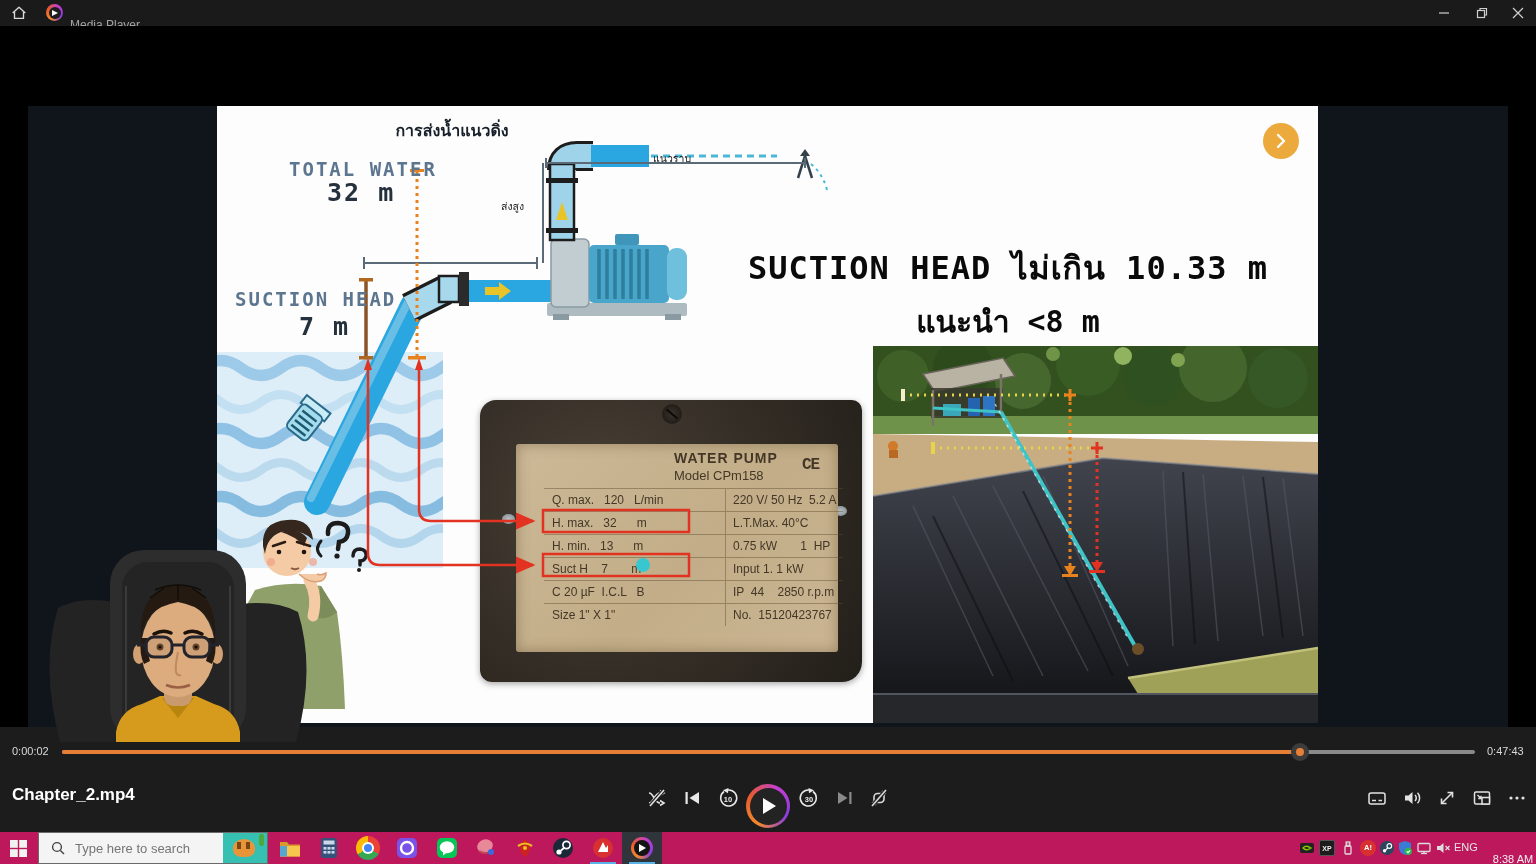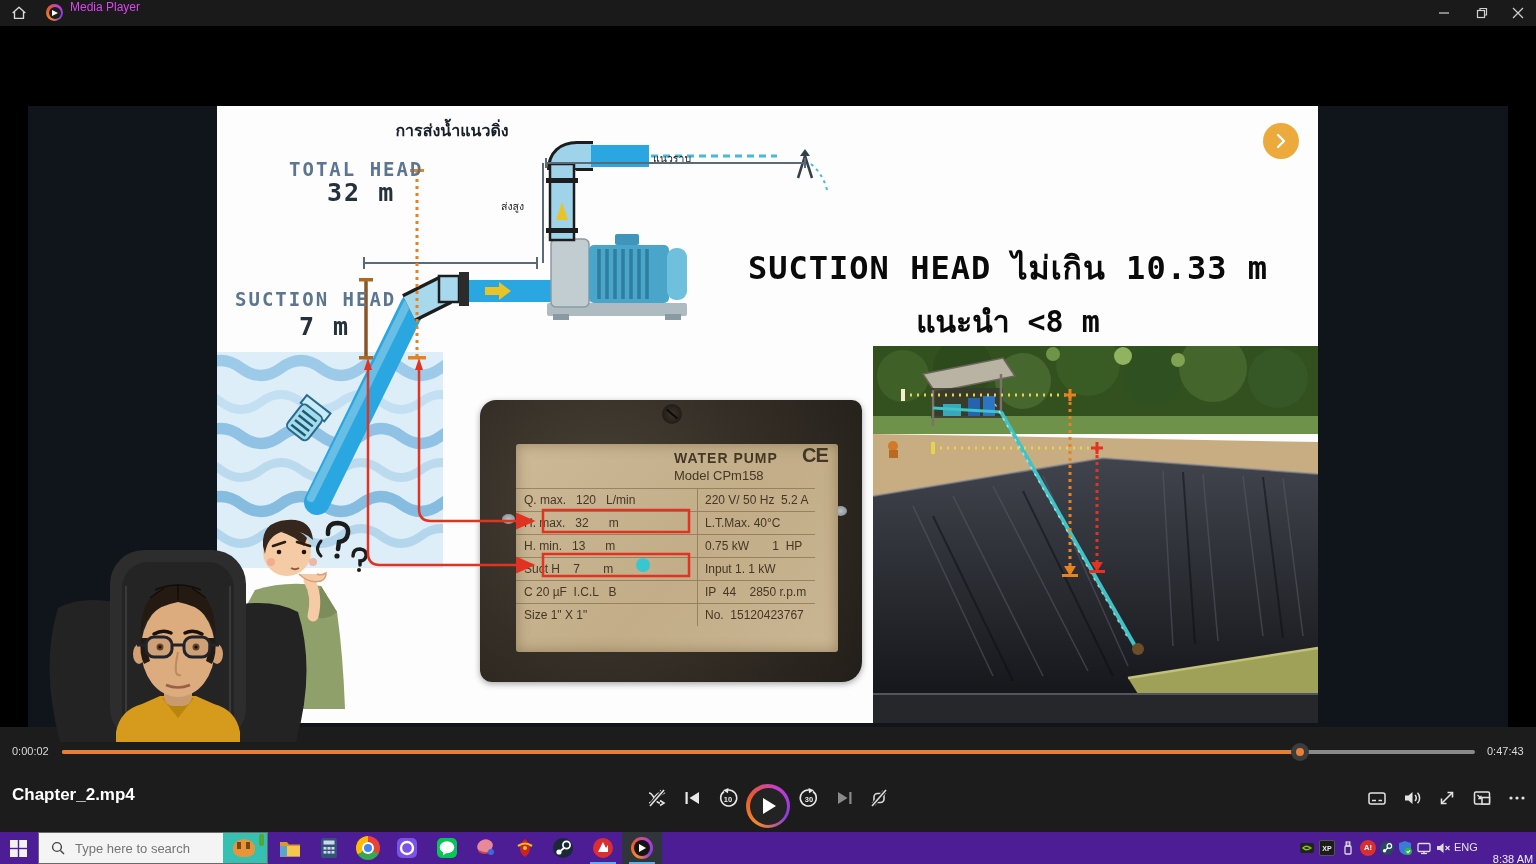--- a/index.html
+++ b/index.html
@@ -4,21 +4,21 @@
 <style>
   html,body{margin:0;padding:0;background:#000;}
   .screen{position:relative;width:1536px;height:864px;overflow:hidden;background:#000;
     font-family:"Liberation Sans",sans-serif;-webkit-font-smoothing:antialiased;}
   .abs{position:absolute;}
 
   
   .titlebar{position:absolute;left:0;top:0;width:1536px;height:26px;background:#1a1a1a;color:#e6e6e6;}
   .titlebar .home{left:10px;top:4px;width:18px;height:18px;}
   .titlebar .logo{left:46px;top:4px;}
-  .titlebar .apptitle{left:70px;top:0;font-size:12px;color:#d946ef;}
+  .titlebar .apptitle{left:70px;top:18px;font-size:12px;color:#a3a3a3;}
   .wbtn{top:0;width:40px;height:26px;display:flex;align-items:center;justify-content:center;color:#cfcfcf;}
   .ring{border-radius:50%;background:conic-gradient(from 210deg,#f28a2c,#e85a30,#c23ed2,#8a3ce0,#f28a2c);display:flex;align-items:center;justify-content:center;}
   .ring .inner{border-radius:50%;background:#1e1e1e;display:flex;align-items:center;justify-content:center;}
   .tri{width:0;height:0;border-style:solid;border-color:transparent;}
 
   
   .stage{position:absolute;left:0;top:26px;width:1536px;height:701px;background:#000;}
   .vframe{position:absolute;left:28px;top:80px;width:1480px;height:621px;background:#10141b;}
   .slide{position:absolute;left:189px;top:0;width:1101px;height:617px;background:#fdfdfd;color:#17202a;}
   .mono{font-family:"DejaVu Sans Mono","Liberation Mono",monospace;}
@@ -29,24 +29,24 @@
   .nextbtn{left:1046px;top:17px;width:36px;height:36px;border-radius:50%;background:#eca93c;display:flex;align-items:center;justify-content:center;}
 
   
   .np{left:263px;top:294px;width:382px;height:282px;border-radius:16px 10px 20px 12px;
       background:radial-gradient(circle at 32% 38%,#4a4238 0%,#362f27 48%,#221e19 100%);box-shadow:0 2px 6px rgba(0,0,0,.35);}
   .plate{position:absolute;left:36px;top:44px;width:322px;height:208px;background:
       linear-gradient(135deg,#cdb997 0%,#c2ad88 55%,#cbb694 100%);border-radius:3px;
       box-shadow:inset 0 0 14px rgba(90,70,40,.45);color:#443726;}
   .np-head{position:absolute;left:0;top:0;width:322px;height:44px;}
   .np-brand{position:absolute;left:158px;top:6px;font-size:14px;font-weight:bold;letter-spacing:1px;}
-  .np-ce{position:absolute;left:286px;top:0;font-size:20px;font-weight:bold;letter-spacing:-1px;font-family:Liberation Sans, sans-serif;}
+  .np-ce{position:absolute;left:286px;top:12px;font-size:16px;font-weight:bold;letter-spacing:-1px;font-family:Liberation Mono, monospace;}
   .np-model{position:absolute;left:158px;top:24px;font-size:13px;}
   .np-grid{position:absolute;left:0;top:44px;width:322px;}
-  .np-row{position:relative;width:299px;height:22px;border-top:1px solid rgba(96,76,46,.45);display:flex;}
+  .np-row{position:relative;width:299px;height:22px;border-top:1px solid rgba(96,76,46,.45);display:flex;margin-left:28px;}
   .np-cl{width:182px;font-size:12px;line-height:22px;padding-left:8px;white-space:pre;box-sizing:border-box;border-right:1px solid rgba(96,76,46,.45);}
   .np-cr{flex:1;font-size:12px;line-height:22px;padding-left:7px;white-space:pre;}
   .np-foot{position:absolute;left:0;top:176px;width:322px;height:32px;border-top:1px solid rgba(96,76,46,.45);}
   .np-fl{position:absolute;left:14px;top:8px;font-size:12.5px;}
   .np-fr{position:absolute;left:168px;top:6px;font-size:12.5px;}
   .screwtop{position:absolute;left:182px;top:4px;width:20px;height:20px;border-radius:50%;background:radial-gradient(#3a332b,#171310);}
   .screwtop:after{content:"";position:absolute;left:3px;top:9px;width:14px;height:2px;background:#0c0a07;transform:rotate(40deg);}
   .screwside{position:absolute;width:13px;height:10px;border-radius:50%;background:radial-gradient(#b9c0c4,#7d858a);}
 
   
@@ -57,21 +57,21 @@
   .timetext{font-size:11px;color:#d8d8d8;}
   .seek{left:62px;top:23px;width:1413px;height:4px;border-radius:2px;background:#8a8a8a;}
   .seekfill{position:absolute;left:0;top:0;height:4px;border-radius:2px;background:#e87f37;}
   .seekhandle{position:absolute;top:-7px;width:18px;height:18px;border-radius:50%;background:#3c3c3c;display:flex;align-items:center;justify-content:center;}
   .seekhandle .dot{width:8px;height:8px;border-radius:50%;background:#e87f37;}
   .filetitle{left:12px;top:58px;font-size:17px;font-weight:bold;color:#fff;}
   .cicon{width:20px;height:20px;top:61px;}
   .skiplbl{position:absolute;left:0;top:7px;width:20px;text-align:center;font-size:7.5px;font-weight:bold;color:#e8e8e8;}
 
   
-  .taskbar{position:absolute;left:0;top:832px;width:1536px;height:32px;background:#4c1d95;}
+  .taskbar{position:absolute;left:0;top:832px;width:1536px;height:32px;background:#be185d;}
   .search{left:38px;top:0px;width:230px;height:32px;background:#f4f4f4;border:1px solid #6a6a6a;box-sizing:border-box;display:flex;align-items:center;}
   .search input{border:0;outline:0;background:transparent;font-size:13px;color:#333;width:150px;font-family:"Liberation Sans",sans-serif;}
   .tbicon{top:4px;width:24px;height:24px;}
   .tbtile{top:0;width:40px;height:32px;}
   .active-tile{background:#30343b;}
   .runline{position:absolute;left:7px;bottom:0;width:26px;height:2px;background:#5ab3e8;}
   .trayicon{top:8px;width:16px;height:16px;}
   .traytext{font-size:11px;color:#e4e4e4;}
   .clock{left:1478px;top:21px;width:54px;text-align:center;color:#eee;font-size:11px;line-height:13px;margin-left:8px;}
 </style>
@@ -350,21 +350,21 @@
           <path d="M202,260 V403 Q202,415 214,415 H316" fill="none" stroke="#e23222" stroke-width="2.5" marker-end="url(#ra2)"></path>
           <path d="M151,260 V447 Q151,459 163,459 H316" fill="none" stroke="#e23222" stroke-width="2.5" marker-end="url(#ra2)"></path>
           <rect x="326" y="404" width="146" height="22" fill="none" stroke="#e23222" stroke-width="2.5"></rect>
           <rect x="326" y="448" width="146" height="22" fill="none" stroke="#e23222" stroke-width="2.5"></rect>
           <circle cx="426" cy="459" r="7" fill="#38c6cf"></circle>
         </svg>
 
         <div class="abs" style="left:150px;top:12px;width:170px;text-align:center;font-size:16px;font-weight:bold;">การส่งน้ำแนวดิ่ง</div>
         <div class="abs" style="left:436px;top:16px;font-size:10.5px;color:#222;margin-top:28px;">แนวราบ</div>
         <div class="abs" style="left:284px;top:92px;font-size:10.5px;color:#222;">ส่งสูง</div>
-        <div class="abs mono hdlabel" style="left:72px;top:52px;">TOTAL HEAD</div>
+        <div class="abs mono hdlabel" style="left:72px;top:52px;">TOTAL WATER</div>
         <div class="abs mono hdvalue" style="left:110px;top:72px;">32 m</div>
         <div class="abs mono hdlabel" style="left:18px;top:182px;">SUCTION HEAD</div>
         <div class="abs mono hdvalue" style="left:82px;top:206px;">7 m</div>
         <div class="abs mono headline1">SUCTION HEAD ไม่เกิน 10.33 m</div>
         <div class="abs mono headline2">แนะนำ &lt;8 m</div>
 
         <div class="abs nextbtn">
           <svg width="16" height="16" viewBox="0 0 16 16">
               <path d="M5,2 L11,8 L5,14" fill="none" stroke="#fff" stroke-width="2.4" stroke-linecap="round" stroke-linejoin="round"></path>
             </svg>

